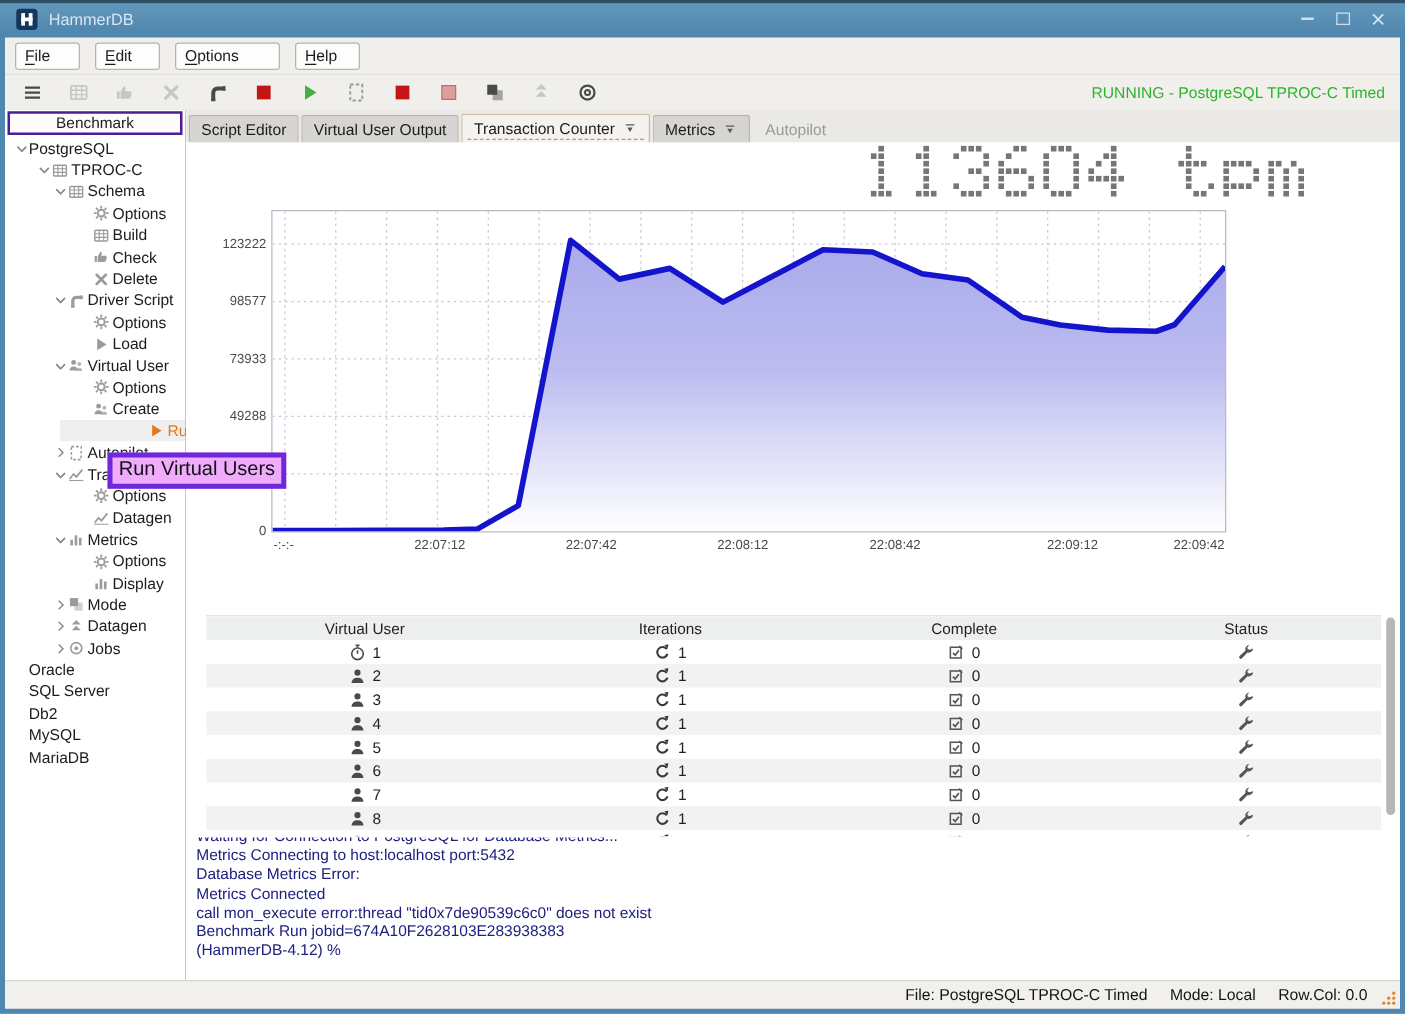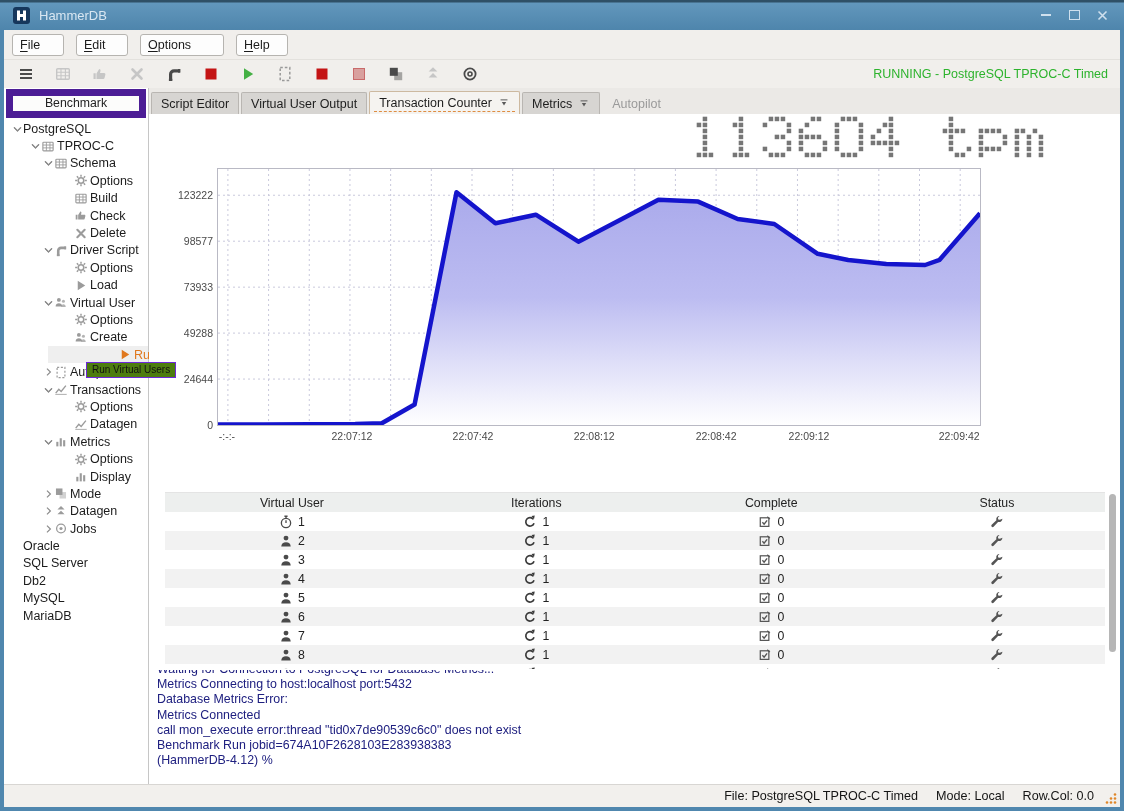--- a/index.html
+++ b/index.html
@@ -31,21 +31,21 @@
   .toolbar{position:absolute;top:60px;left:4px;right:4px;height:28px;background:#f1efec;
     display:flex;align-items:center;}
   #toolbar-icons{display:flex;gap:21px;padding-left:14px;align-items:center;}
   .tbi{width:16px;height:16px;display:flex;}
   .tbi svg{width:16px;height:16px;}
   .runstatus{margin-left:auto;padding-right:12px;color:#2db32d;font-size:12.5px;}
   
   .main{position:absolute;top:88px;left:4px;right:4px;bottom:27px;display:flex;background:#fff;}
   .sidebar{width:144px;background:#fff;border-right:1px solid #c6c6c6;flex:none;position:relative;}
   .sbheader{margin:1px 2px 2px 2px;height:15px;line-height:15px;text-align:center;
-    font-size:12.3px;border:7px solid #4c1d95;background:#fcfcfb;color:#222;}
+    font-size:12.3px;border:2px solid #4c1d95;background:#fcfcfb;color:#222;}
   .trow-t{display:flex;align-items:center;height:17.4px;font-size:12.5px;color:#1c1c1c;white-space:nowrap;}
   .trow-t.sel{background:#efefef;margin-left:44px;}
   .chev{width:11px;height:10px;display:flex;flex:none;}
   .ticon{width:14px;height:13px;margin-right:2px;display:flex;flex:none;}
   .ticon svg,.chev svg{width:100%;height:100%;}
   .content{flex:1;position:relative;background:#fff;}
   
   .tabstrip{height:26px;background:#ebe9e6;display:flex;gap:2px;align-items:flex-end;padding-left:2px;box-sizing:border-box;}
   .tab{height:21px;padding:0 9px;font-size:12.5px;border:1px solid #b9b6b2;border-bottom:none;
     background:#d7d5d2;color:#1d1d1d;display:flex;align-items:center;gap:7px;border-radius:2px 2px 0 0;cursor:default;}
@@ -73,22 +73,22 @@
   
   .log{position:absolute;left:8px;right:14px;top:556px;height:114px;overflow:hidden;}
   .log p{margin:0;line-height:15.2px;font-size:12.4px;color:#1f2080;white-space:nowrap;}
   .log p:first-child{margin-top:-8px;}
   
   .statusbar{position:absolute;bottom:4px;left:4px;right:4px;height:23px;background:#f2f0ed;
     border-top:1px solid #d8d6d3;display:flex;justify-content:flex-end;gap:18px;align-items:center;
     padding-right:26px;box-sizing:border-box;font-size:12.6px;color:#141414;}
   .grip{position:absolute;right:2px;bottom:2px;display:flex;}
   
-  .tooltip{position:absolute;left:82px;top:274px;z-index:40;background:#4d7c0f;border:1px solid #6d28d9;
-    padding:1px 5px 2px;font-size:10px;color:#111;white-space:nowrap;}
+  .tooltip{position:absolute;left:82px;top:274px;z-index:40;background:#f0abfc;border:4px solid #6d28d9;
+    padding:1px 5px 2px;font-size:16px;color:#111;white-space:nowrap;}
 </style>
 </head>
 <body>
 
 <div class="window">
 
   <div class="titlebar">
     <span class="appicon">
       <svg width="11" height="11" viewBox="0 0 11 11">
           <rect x="1" y="0.5" width="3" height="10" fill="#fff"></rect>
@@ -738,21 +738,21 @@
             <div class="ylab" style="left:6px;top:211.1px">24644</div>
             <div class="ylab" style="left:6px;top:165.1px">49288</div>
             <div class="ylab" style="left:6px;top:119.1px">73933</div>
             <div class="ylab" style="left:6px;top:73.2px">98577</div>
             <div class="ylab" style="left:6px;top:27.2px">123222</div>
             <div class="xlab" style="left:45.9px">-:-:-</div>
             <div class="xlab" style="left:170.9px">22:07:12</div>
             <div class="xlab" style="left:292.0px">22:07:42</div>
             <div class="xlab" style="left:413.2px">22:08:12</div>
             <div class="xlab" style="left:535.1px">22:08:42</div>
-            <div class="xlab" style="left:628px">22:09:12</div>
+            <div class="xlab" style="left:677px">22:09:12</div>
             <div class="xlab" style="left:778.2px">22:09:42</div>
           </div>
         <div id="vutable">
             <div class="trow header">
               <div class="tcell">Virtual User</div>
               <div class="tcell">Iterations</div>
               <div class="tcell">Complete</div>
               <div class="tcell">Status</div>
             </div>
             <div class="trow">

